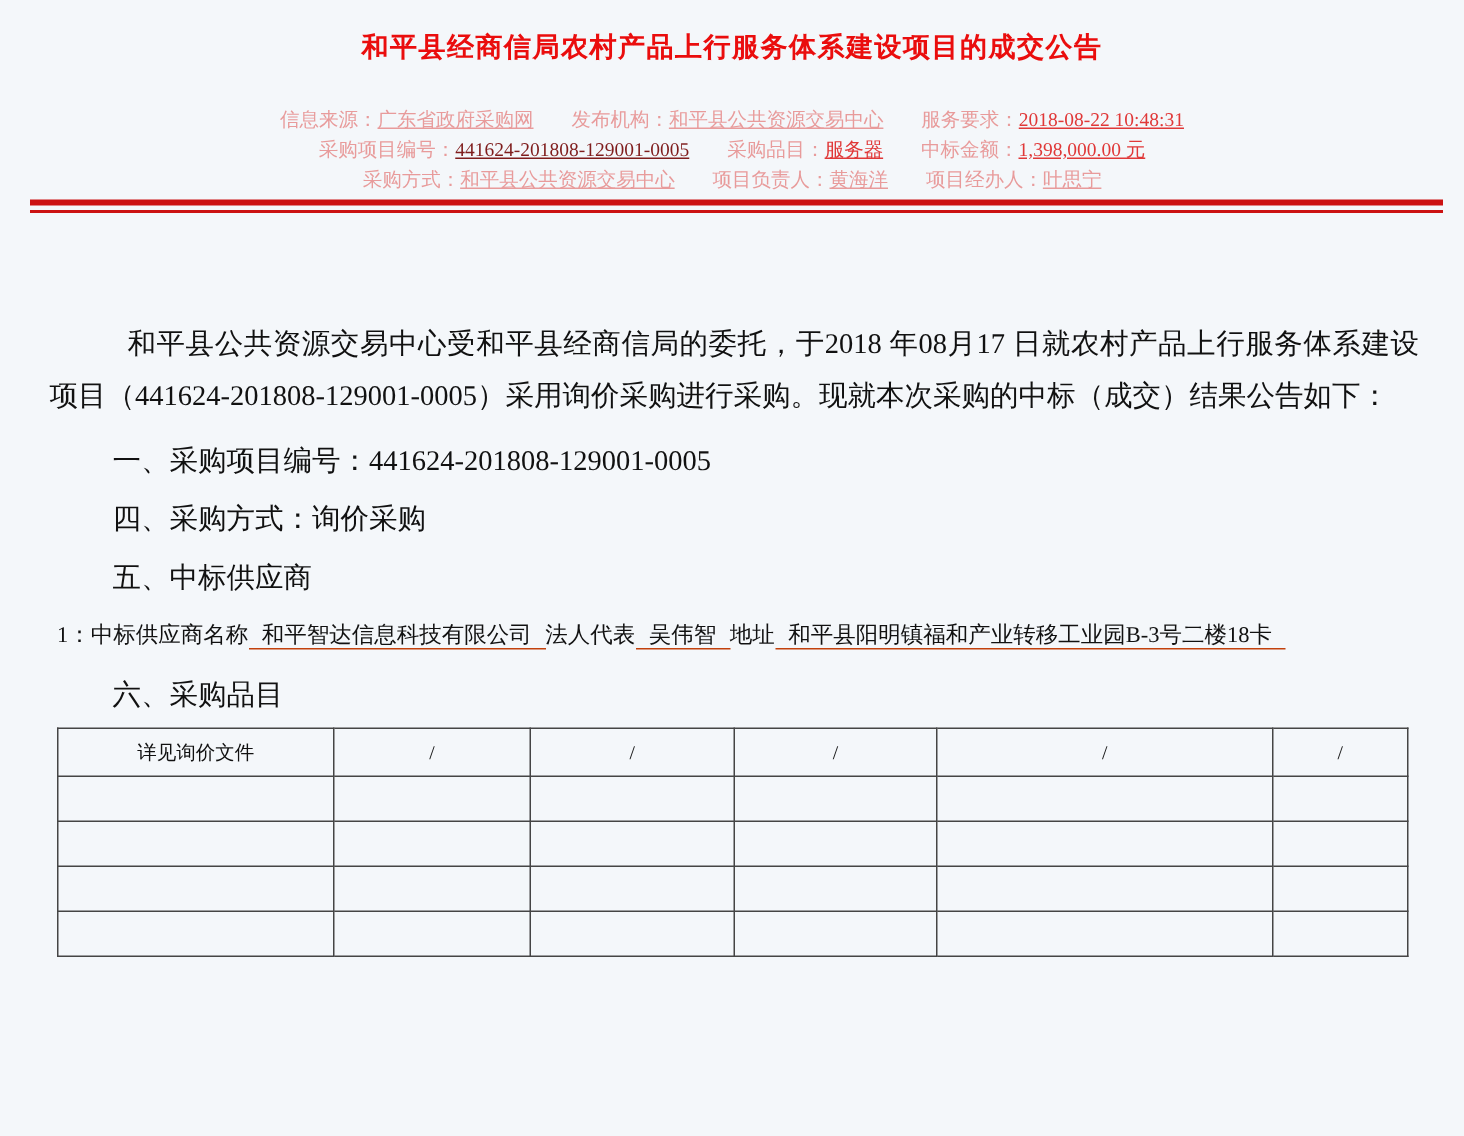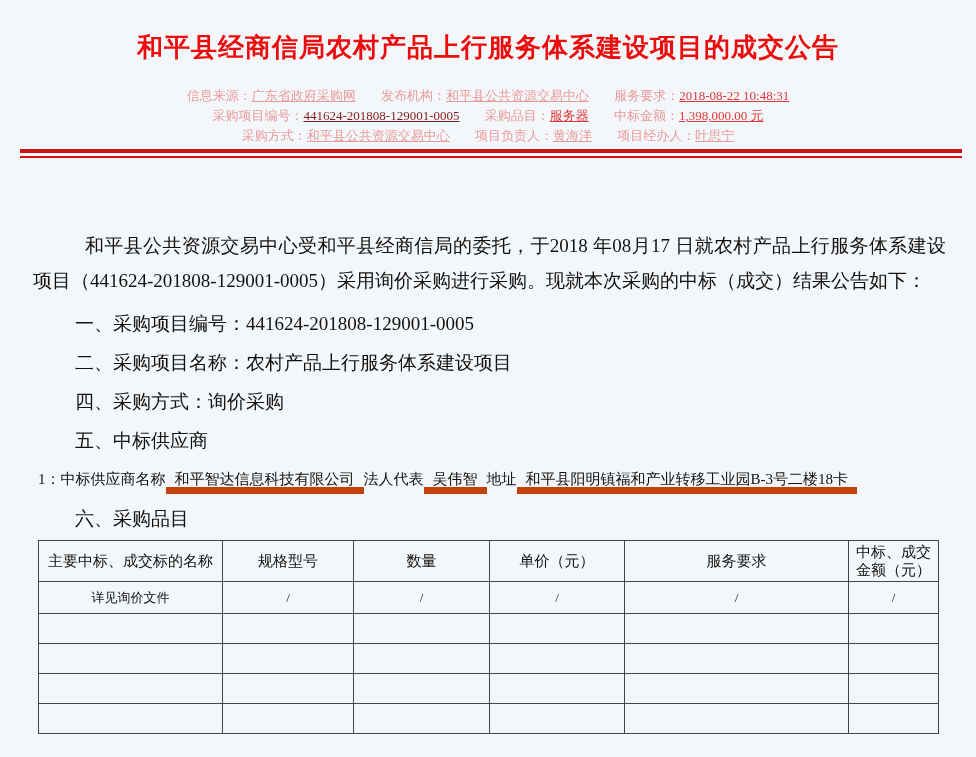--- a/index.html
+++ b/index.html
@@ -6,23 +6,23 @@
   body{
     width:976px;height:757px;overflow:hidden;
     background:#f4f7fa;
     font-family:"Liberation Serif","DejaVu Serif",serif;
     color:#111;
   }
   .page{width:976px;height:757px;position:relative;}
 
   
   .doc-title{
-    margin:0;padding-top:29px;
+    margin:0;padding-top:13px;
     text-align:center;
-    font-size:26px;line-height:37px;
+    font-size:18px;line-height:37px;
     font-weight:bold;
     color:#ea0d0d;
     letter-spacing:1px;
   }
 
   
   .meta{margin-top:20px;text-align:center;font-size:13px;line-height:20px;}
   .meta-row{white-space:nowrap;}
   .meta-group{display:inline-block;margin:0 11px;}
   .meta-label{color:#e89b9b;}
@@ -45,21 +45,21 @@
   .list{margin-top:6px;}
   .list-item{
     font-size:19px;line-height:39px;
     padding-left:42px;
   }
   .supplier-line{
     font-size:15px;line-height:39px;
     padding-left:5px;
     white-space:nowrap;
   }
-  .u{border-bottom:7px solid #c2410c;padding:0 9px;margin-top:28px;}
+  .u{border-bottom:1px solid #c2410c;padding:0 9px;margin-top:28px;}
 
   
   table.quote{
     border-collapse:collapse;
     margin:2px 0 0 5px;
     width:900px;
     table-layout:fixed;
   }
   table.quote td,table.quote th{
     border:1px solid #454545;
@@ -97,47 +97,38 @@
   </div>
 
   <div class="rule-thick"></div>
   <div class="rule-thin"></div>
 
   <div class="body-area">
     <p class="intro">和平县公共资源交易中心受和平县经商信局的委托，于2018 年08月17 日就农村产品上行服务体系建设项目（441624-201808-129001-0005）采用询价采购进行采购。现就本次采购的中标（成交）结果公告如下：</p>
 
     <div class="list">
       <div class="list-item">一、采购项目编号：441624-201808-129001-0005</div>
-      <div class="list-item">二、采购项目名称：农村产品上行服务体系建设项目</div>
       <div class="list-item">四、采购方式：询价采购</div>
       <div class="list-item">五、中标供应商</div>
 
       <div class="supplier-line"><span>1：中标供应商名称</span><span class="u">和平智达信息科技有限公司</span><span>法人代表</span><span class="u">吴伟智</span><span>地址</span><span class="u">和平县阳明镇福和产业转移工业园B-3号二楼18卡</span></div>
 
       <div class="list-item">六、采购品目</div>
     </div>
 
     <table class="quote">
       <colgroup>
         <col style="width:184px">
           <col style="width:131px">
           <col style="width:136px">
         <col style="width:135px">
           <col style="width:224px">
           <col style="width:90px">
       </colgroup>
       <tbody>
-          <tr>
-        <th>主要中标、成交标的名称</th>
-        <th>规格型号</th>
-        <th>数量</th>
-        <th>单价（元）</th>
-        <th>服务要求</th>
-        <th>中标、成交金额（元）</th>
-      </tr>
       <tr class="first-data">
         <td>详见询价文件</td>
         <td>/</td>
         <td>/</td>
         <td>/</td>
         <td>/</td>
         <td>/</td>
       </tr>
       <tr>
         <td></td>

